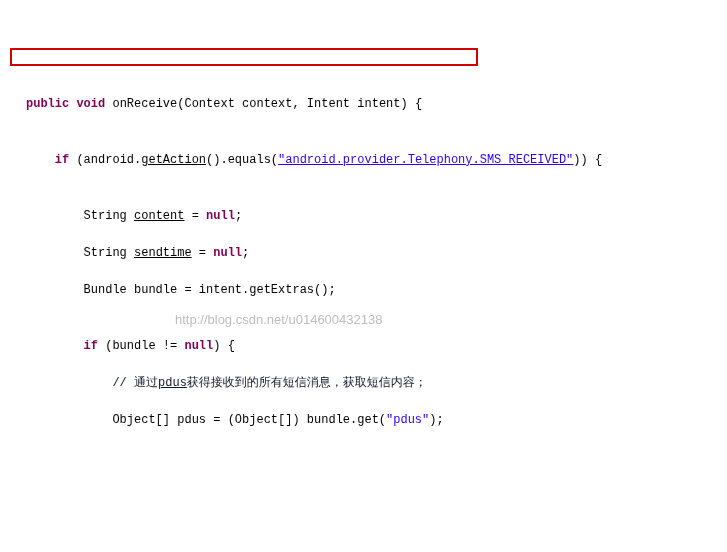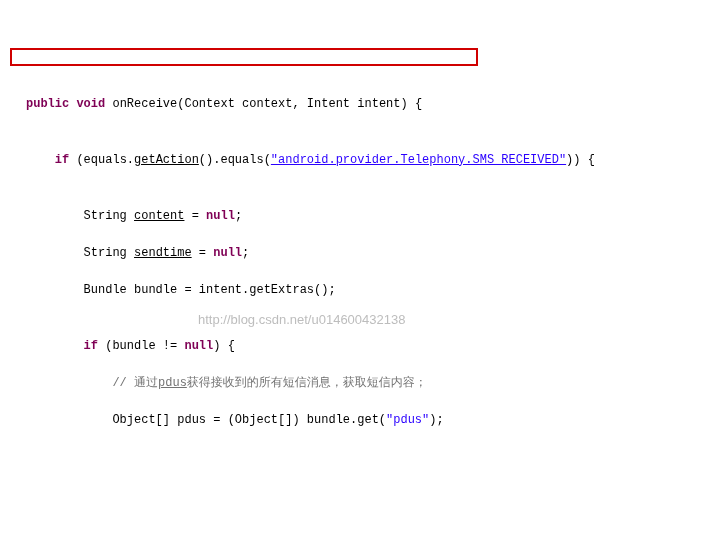--- a/index.html
+++ b/index.html
@@ -7,21 +7,21 @@
       font-family: Consolas, Monaco, "Courier New", monospace;
       font-size: 12px;
       line-height: 1.55;
       white-space: pre;
       background: #fff;
       padding: 2px 10px 2px 2px;
       overflow: hidden;
     }
     .kw { color: #7f0055; font-weight: bold; }
     .str { color: #2a00ff; }
-    .comment { color: #737373; margin-top: 16px; }
+    .comment { color: #0f172a; margin-top: 16px; }
     .u { text-decoration: underline; }
     .line { display: block; padding-left: 24px; }
     .highlight-box {
       position: absolute;
       border: 2px solid #d00000;
       pointer-events: none;
     }
     .watermark {
       position: absolute;
       color: #bdbdbd;
@@ -32,21 +32,21 @@
     }
   </style>
 </head>
 <body>
 
 
 
 <div>
 <span class="line"><span class="kw">public</span><span class="kw"> void</span><span> onReceive(Context context, Intent intent) {</span></span>
 <span class="line"></span>
-<span class="line"><span class="kw">    if</span><span> (equals.</span><span class="u">getAction</span><span>().equals(</span><span class="str u">"android.provider.Telephony.SMS_RECEIVED"</span><span>)) {</span></span>
+<span class="line"><span class="kw">    if</span><span> (android.</span><span class="u">getAction</span><span>().equals(</span><span class="str u">"android.provider.Telephony.SMS_RECEIVED"</span><span>)) {</span></span>
 <span class="line"></span>
 <span class="line"><span>        String </span><span class="u">content</span><span> = </span><span class="kw">null</span><span>;</span></span>
 <span class="line"><span>        String </span><span class="u">sendtime</span><span> = </span><span class="kw">null</span><span>;</span></span>
 <span class="line"><span>        Bundle bundle = intent.getExtras();</span></span>
 <span class="line"></span>
 <span class="line"><span class="kw">        if</span><span> (bundle != </span><span class="kw">null</span><span>) {</span></span>
 <span class="line"><span class="comment">            // 通过</span><span class="comment u">pdus</span><span class="comment">获得接收到的所有短信消息，获取短信内容；</span></span>
 <span class="line"><span>            Object[] pdus = (Object[]) bundle.get(</span><span class="str">"pdus"</span><span>);</span></span>
 
 
@@ -63,16 +63,16 @@
 
 
 
 
 <span class="line"></span>
 
 </div>
 
 <div class="highlight-box" style="top:48px;left:10px;width:468px;height:18px"></div>
 
-<div class="watermark" style="top:310px;left:198px">http://blog.csdn.net/u014600432138</div>
+<div class="watermark" style="top:310px;left:175px">http://blog.csdn.net/u014600432138</div>
 
 
 
 
 </body></html>

